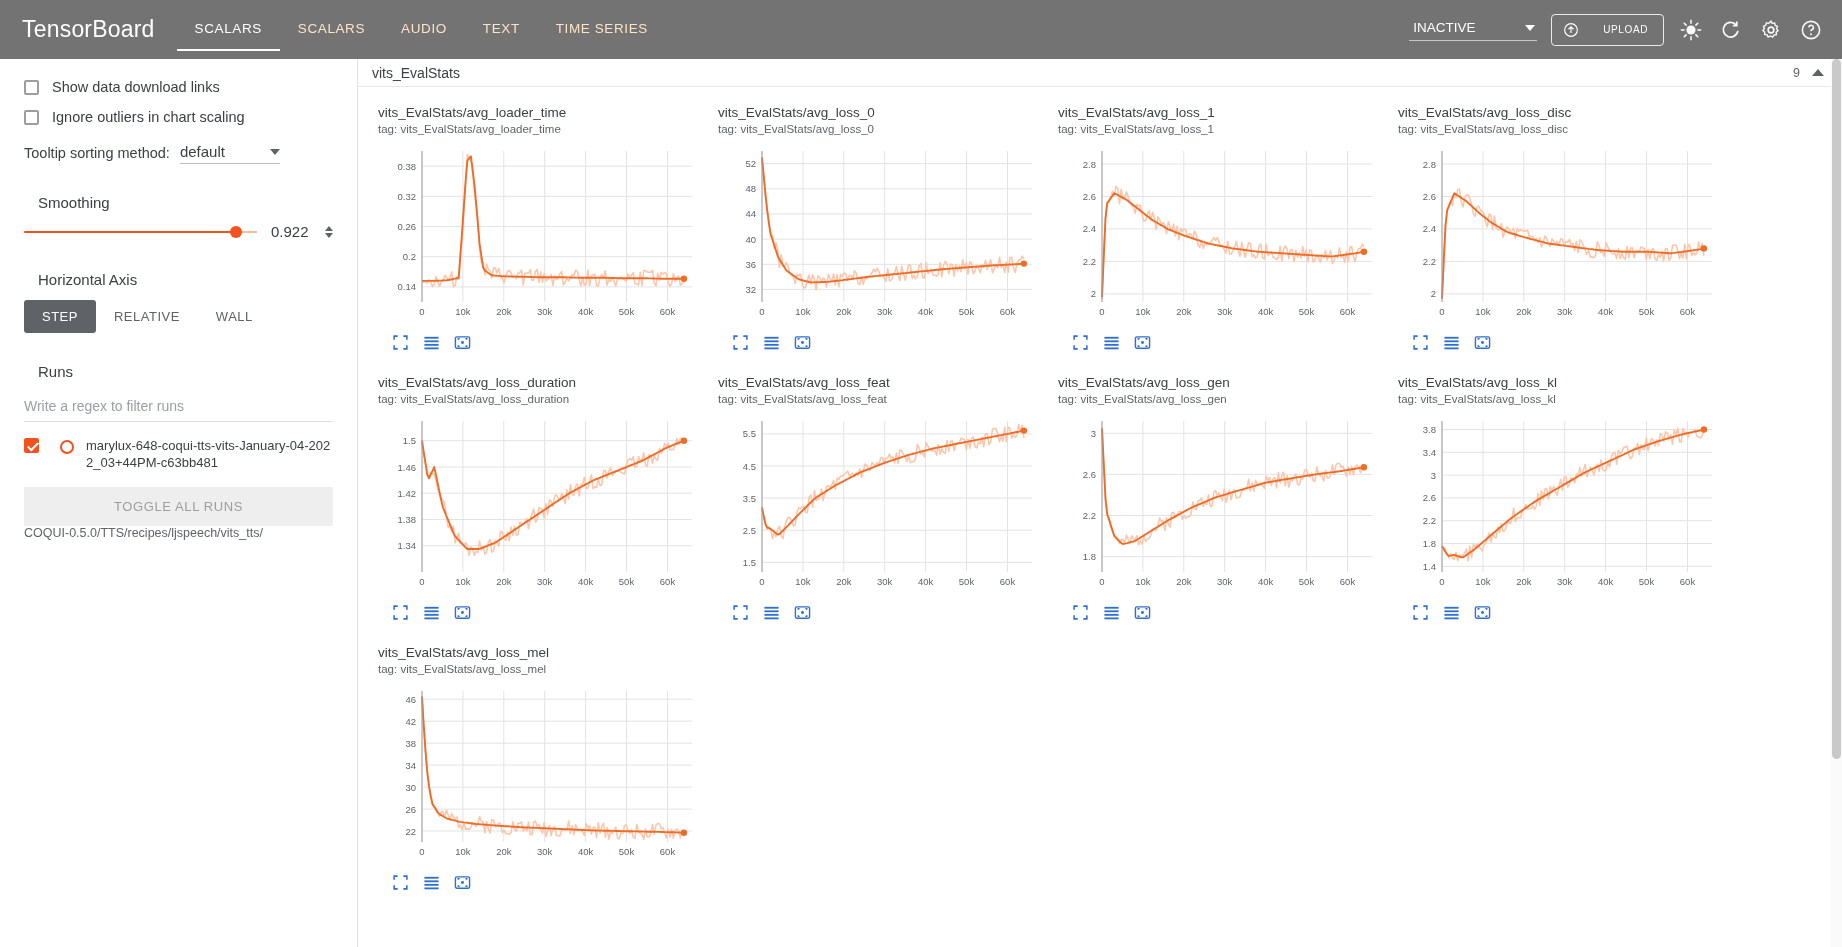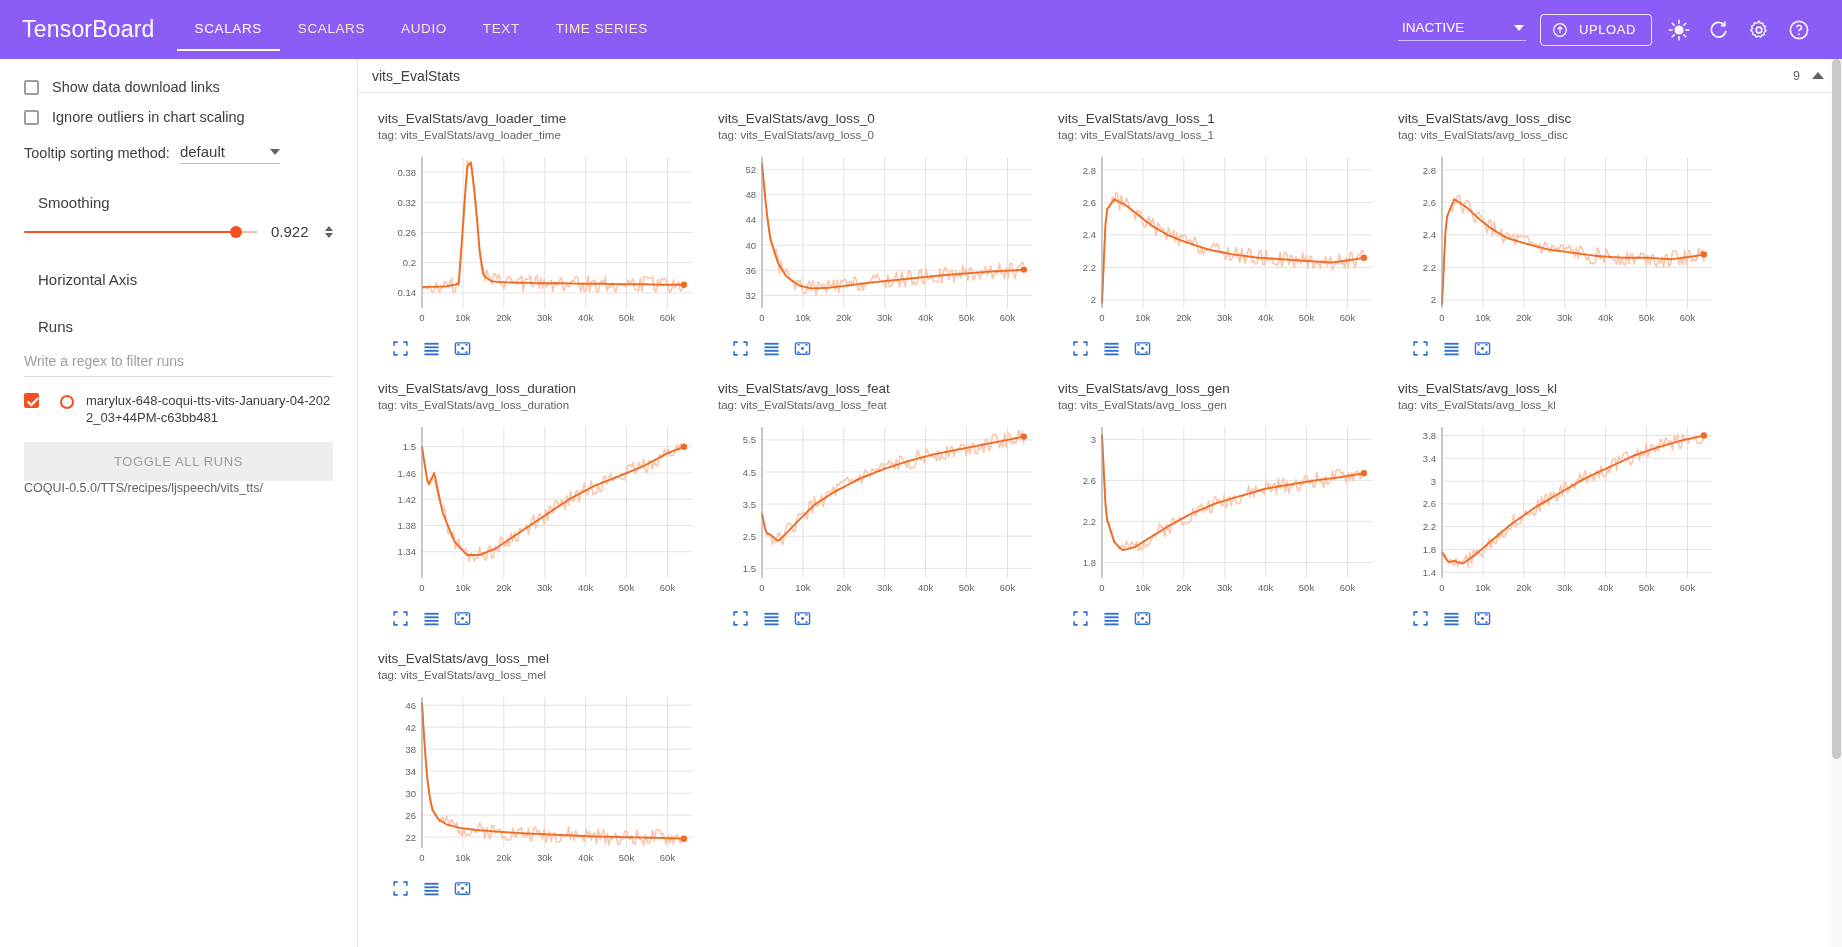--- a/index.html
+++ b/index.html
@@ -6,21 +6,21 @@
   html, body {
     margin: 0; padding: 0;
     width: 1842px; height: 947px;
     background: #fff;
     font-family: "Liberation Sans", sans-serif;
     overflow: hidden;
   }
   
   .topbar {
     height: 59px;
-    background: #8b5cf6;
+    background: #737373;
     display: flex;
     align-items: center;
     color: #fff;
     position: relative;
   }
   .brand {
     font-size: 23px;
     padding: 0 22px 0 22px;
     letter-spacing: .2px;
     white-space: nowrap;
@@ -34,21 +34,21 @@
     color: #fde3c8;
     cursor: pointer;
     border-bottom: 2px solid transparent;
   }
   .tab.active { color: #fff; border-bottom: 2px solid #fff; }
   .topbar-right {
     margin-left: auto;
     display: flex;
     align-items: center;
     gap: 14px;
-    padding-right: 30px;
+    padding-right: 18px;
   }
   .inactive-select {
     min-width: 128px;
     border-bottom: 1px solid rgba(255,255,255,.6);
     display: flex; align-items: center; justify-content: space-between;
     font-size: 13.5px;
     padding: 2px 2px 5px 4px;
     color: #fff;
     cursor: pointer;
   }
@@ -56,23 +56,23 @@
     width: 0; height: 0;
     border-left: 5px solid transparent;
     border-right: 5px solid transparent;
     border-top: 6px solid #fff;
     margin-left: 10px;
   }
   .upload-btn {
     border: 1px solid rgba(255,255,255,.85);
     border-radius: 4px;
     padding: 7px 15px 7px 11px;
-    font-size: 13px;
+    font-size: 10px;
     letter-spacing: .6px;
-    display: flex; align-items: center; gap: 11px;
+    display: flex; align-items: center; gap: 24px;
     cursor: pointer;
     color: #fff;
   }
   .icon-btn {
     width: 26px; height: 26px;
     display: flex; align-items: center; justify-content: center;
     cursor: pointer;
     opacity: .96;
   }
   
@@ -205,21 +205,21 @@
   }
   .logdir { font-size: 12.5px; color: #5f6368; word-break: break-all; }
   
   .main {
     flex: 1;
     overflow: hidden;
     position: relative;
     background: #fff;
   }
   .group-header {
-    height: 34px;
+    height: 28px;
     border-bottom: 1px solid #e8e8e8;
     display: flex; align-items: center;
     padding: 0 18px 0 14px;
     font-size: 14px;
     color: #3c4043;
   }
   .group-header .count { margin-left: auto; font-size: 12.5px; color: #5f6368; margin-right: 12px;}
   .chev-up {
     width: 0; height: 0;
     border-left: 6px solid transparent;
@@ -346,20 +346,25 @@
       <span class="smooth-val">
         <span>0.922</span>
         <span class="spin">
           <i class="up"></i>
           <i class="dn"></i>
         </span>
       </span>
     </div>
 
     <div class="section-title">Horizontal Axis</div>
+    <div class="axis-group">
+      <div class="axis-btn active">STEP</div>
+      <div class="axis-btn">RELATIVE</div>
+      <div class="axis-btn">WALL</div>
+    </div>
 
     <div class="section-title">Runs</div>
     <input class="regex-input" placeholder="Write a regex to filter runs" style="">
 
     <div class="run-row">
       <span class="chk checked"></span>
       <span class="run-color-dot"></span>
       <span class="run-name">marylux-648-coqui-tts-vits-January-04-2022_03+44PM-c63bb481</span>
     </div>
     <button class="toggle-all">TOGGLE ALL RUNS</button>

